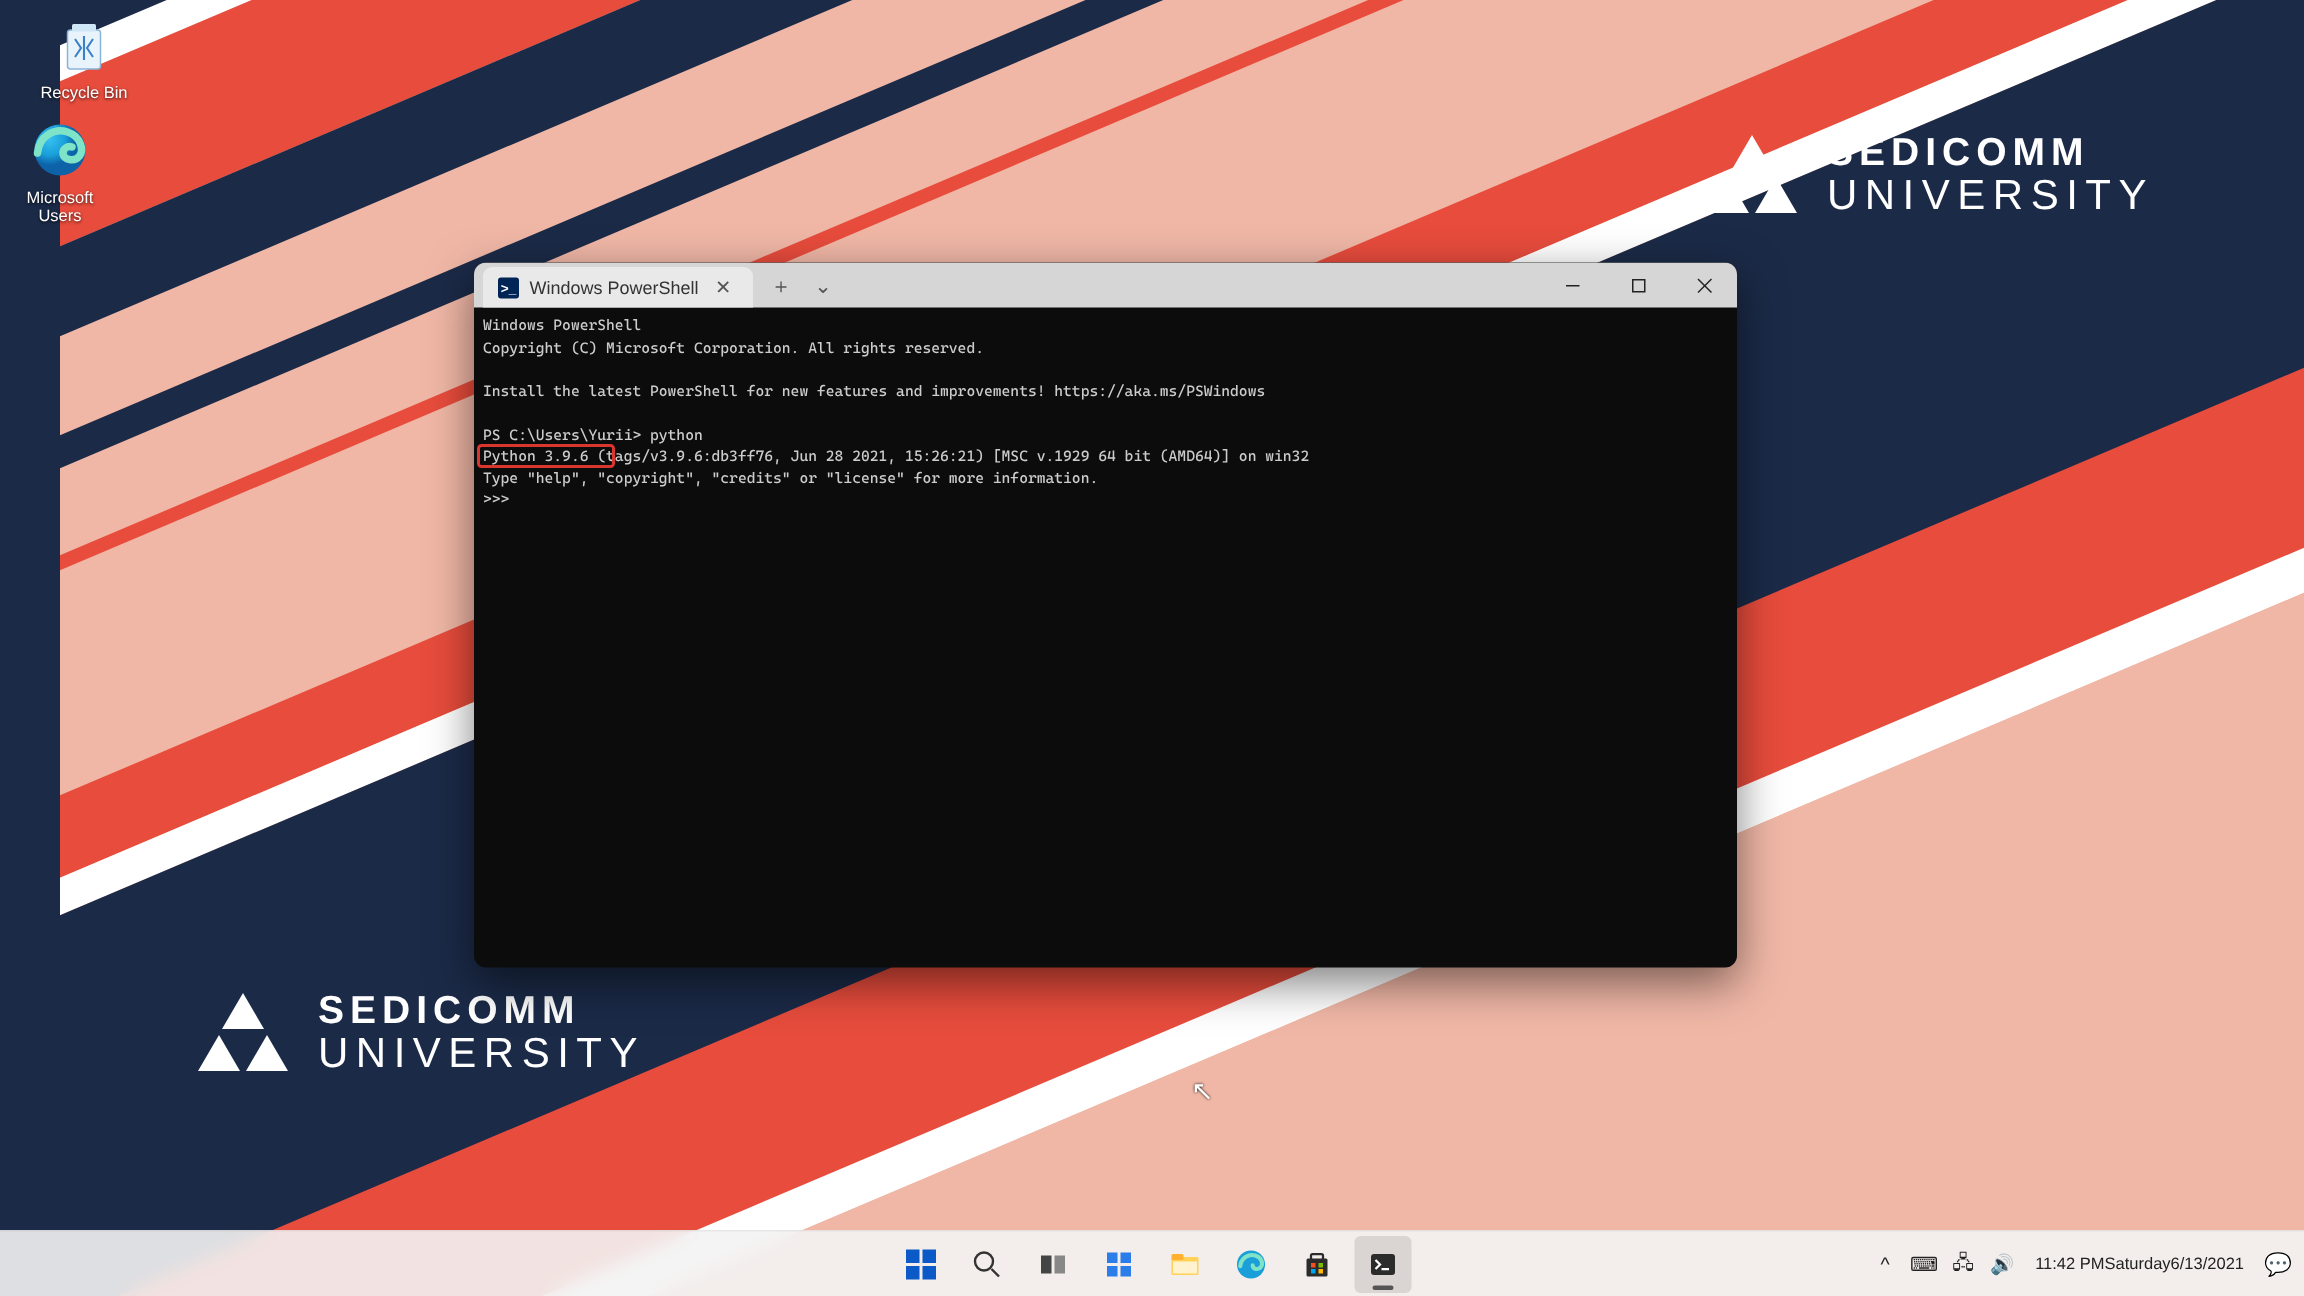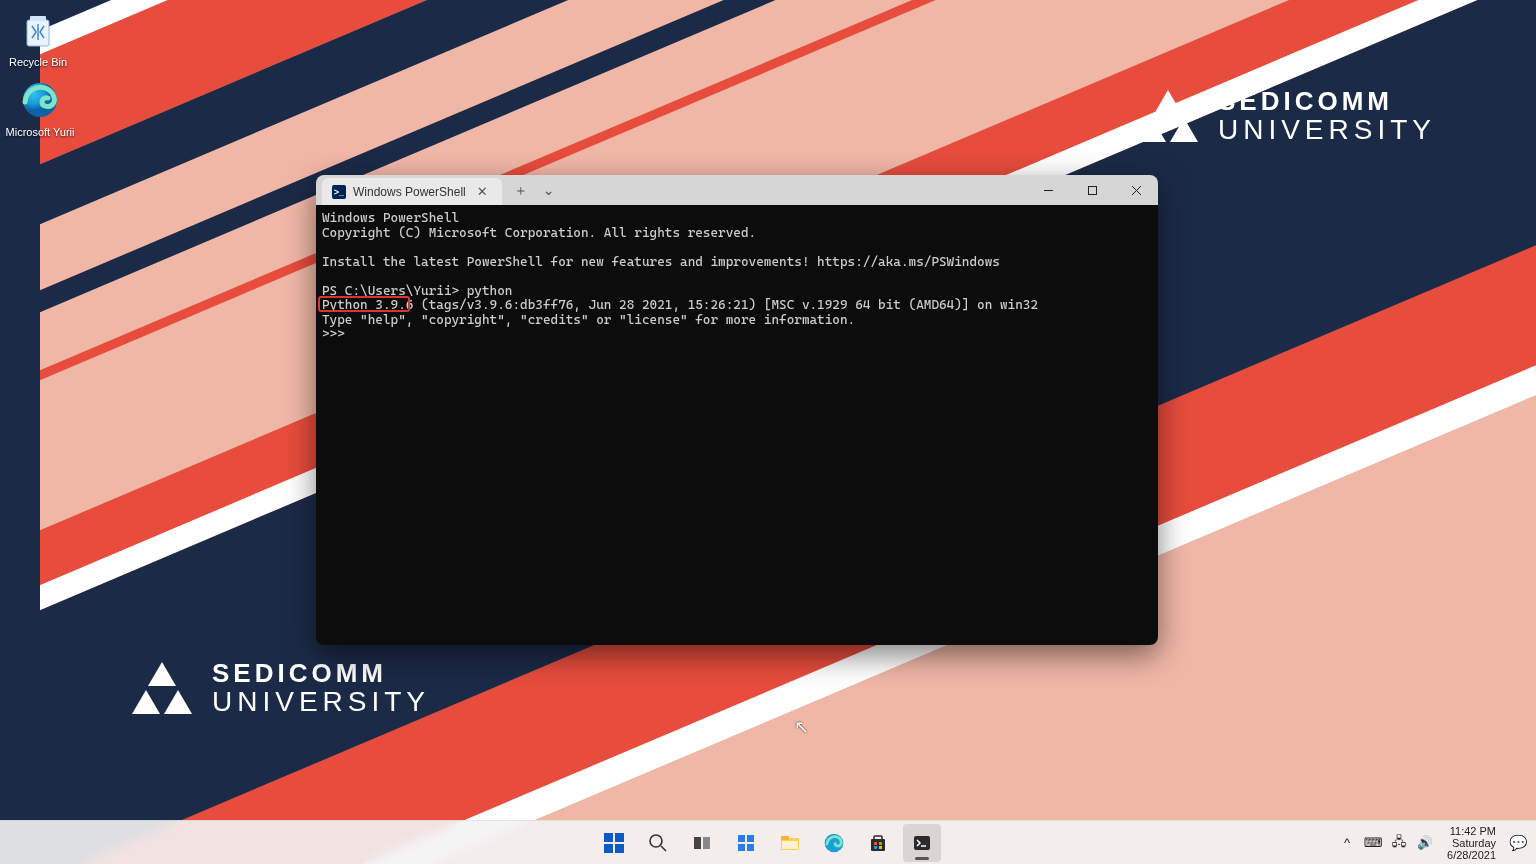--- a/index.html
+++ b/index.html
@@ -58,21 +58,21 @@
 
     
     .desktop-icon{
       position:absolute; width:76px; text-align:center;
       color:#fff; font-size:11px; text-shadow:0 1px 2px rgba(0,0,0,.8);
       cursor:pointer;
     }
     .desktop-icon .ic{
       width:44px;height:44px;margin:0 auto 4px;display:flex;align-items:center;justify-content:center;
     }
-    .recycle{top:8px;left:0}
+    .recycle{top:8px;left:18px}
     .edge   {top:78px;left:2px}
 
     
     .window{
       position:absolute;
       top:175px; left:316px;
       width:842px; height:470px;
       background:#0c0c0c;
       border-radius:8px;
       box-shadow:0 10px 30px rgba(0,0,0,.5);
@@ -96,21 +96,21 @@
     .tab .ps-ico{width:14px;height:14px;background:#012456;border-radius:2px;display:flex;align-items:center;justify-content:center;color:#fff;font-size:9px;font-weight:bold}
     .tab .x{margin-left:auto;font-size:13px;color:#555;padding:0 4px;cursor:pointer}
     .tabactions{display:flex;align-items:center;gap:2px;margin-left:6px;color:#555}
     .tabactions span{width:26px;text-align:center;font-size:14px;cursor:pointer;line-height:30px}
     .winbtns{margin-left:auto;display:flex}
     .winbtn{width:44px;display:flex;align-items:center;justify-content:center;font-size:13px;color:#222;cursor:pointer}
 
     .term{
       flex:1;
       font-family:"Consolas","Cascadia Mono",monospace;
-      font-size:13px; line-height:14.5px;
+      font-size:10px; line-height:14.5px;
       color:#cccccc;
       padding:6px 6px;
       white-space:pre;
       overflow:hidden;
       position:relative;
     }
     .hl{
       position:absolute;
       border:2px solid #d9362f;
       border-radius:3px;
@@ -126,21 +126,21 @@
       display:flex;align-items:center;
     }
     .task-center{position:absolute;left:50%;transform:translateX(-50%);display:flex;gap:6px}
     .task-btn{width:38px;height:38px;border-radius:4px;display:flex;align-items:center;justify-content:center;cursor:pointer}
     .task-btn.active{background:rgba(0,0,0,.1)}
     .task-btn.active::after{content:"";position:absolute;bottom:2px;width:14px;height:3px;border-radius:2px;background:#555}
     .task-btn{position:relative}
 
     .tray{position:absolute;right:6px;display:flex;align-items:center;gap:6px;color:#222;font-size:11px}
     .tray .glyph{width:20px;text-align:center;font-size:13px;cursor:pointer}
-    .tray .clock{display:flex;flex-direction:column;align-items:flex-end;line-height:12px;padding:0 6px;cursor:pointer}
+    .tray .clock{display:flex;flex-direction:row;align-items:flex-end;line-height:12px;padding:0 6px;cursor:pointer}
     .tray .notif{width:22px;text-align:center;font-size:15px;cursor:pointer}
 
     
     .cursor{position:absolute;top:716px;left:794px;font-size:18px;color:#fff;text-shadow:0 0 2px #000;pointer-events:none}
   </style>
 </head>
 <body>
 
 <div class="wallpaper">
   <div class="band b-navy  bt1"></div>
@@ -199,21 +199,21 @@
         <radialGradient id="eg" cx="30%" cy="30%">
             <stop offset="0%" stop-color="#35c1f1"></stop>
             <stop offset="60%" stop-color="#1a9fd9"></stop>
             <stop offset="100%" stop-color="#0d62a8"></stop>
           </radialGradient>
       </defs>
       <circle cx="20" cy="20" r="17" fill="url(#eg)"></circle>
       <path d="M5 22 C6 11 16 5 25 8 C34 11 36 20 33 24 C30 28 22 27 22 22 C22 19 25 17 28 18" fill="none" stroke="#7fe3c7" stroke-width="5" stroke-linecap="round"></path>
     </svg>
   </div>
-  <div>Microsoft Yurii</div>
+  <div>Microsoft Users</div>
 </div>
 
 <div class="window">
   <div class="titlebar">
     <div class="tab">
       <span class="ps-ico">&gt;_</span>
       <span>Windows PowerShell</span>
       <span class="x">✕</span>
     </div>
     <div class="tabactions">
@@ -317,17 +317,17 @@
   </div>
 
   <div class="tray">
     <span class="glyph">^</span>
     <span class="glyph">⌨</span>
     <span class="glyph">🖧</span>
     <span class="glyph">🔊</span>
     <div class="clock">
       <span>11:42 PM</span>
       <span>Saturday</span>
-      <span>6/28/2021</span>
+      <span>6/13/2021</span>
     </div>
     <span class="notif">💬</span>
   </div>
 </div>
 
 </body></html>

